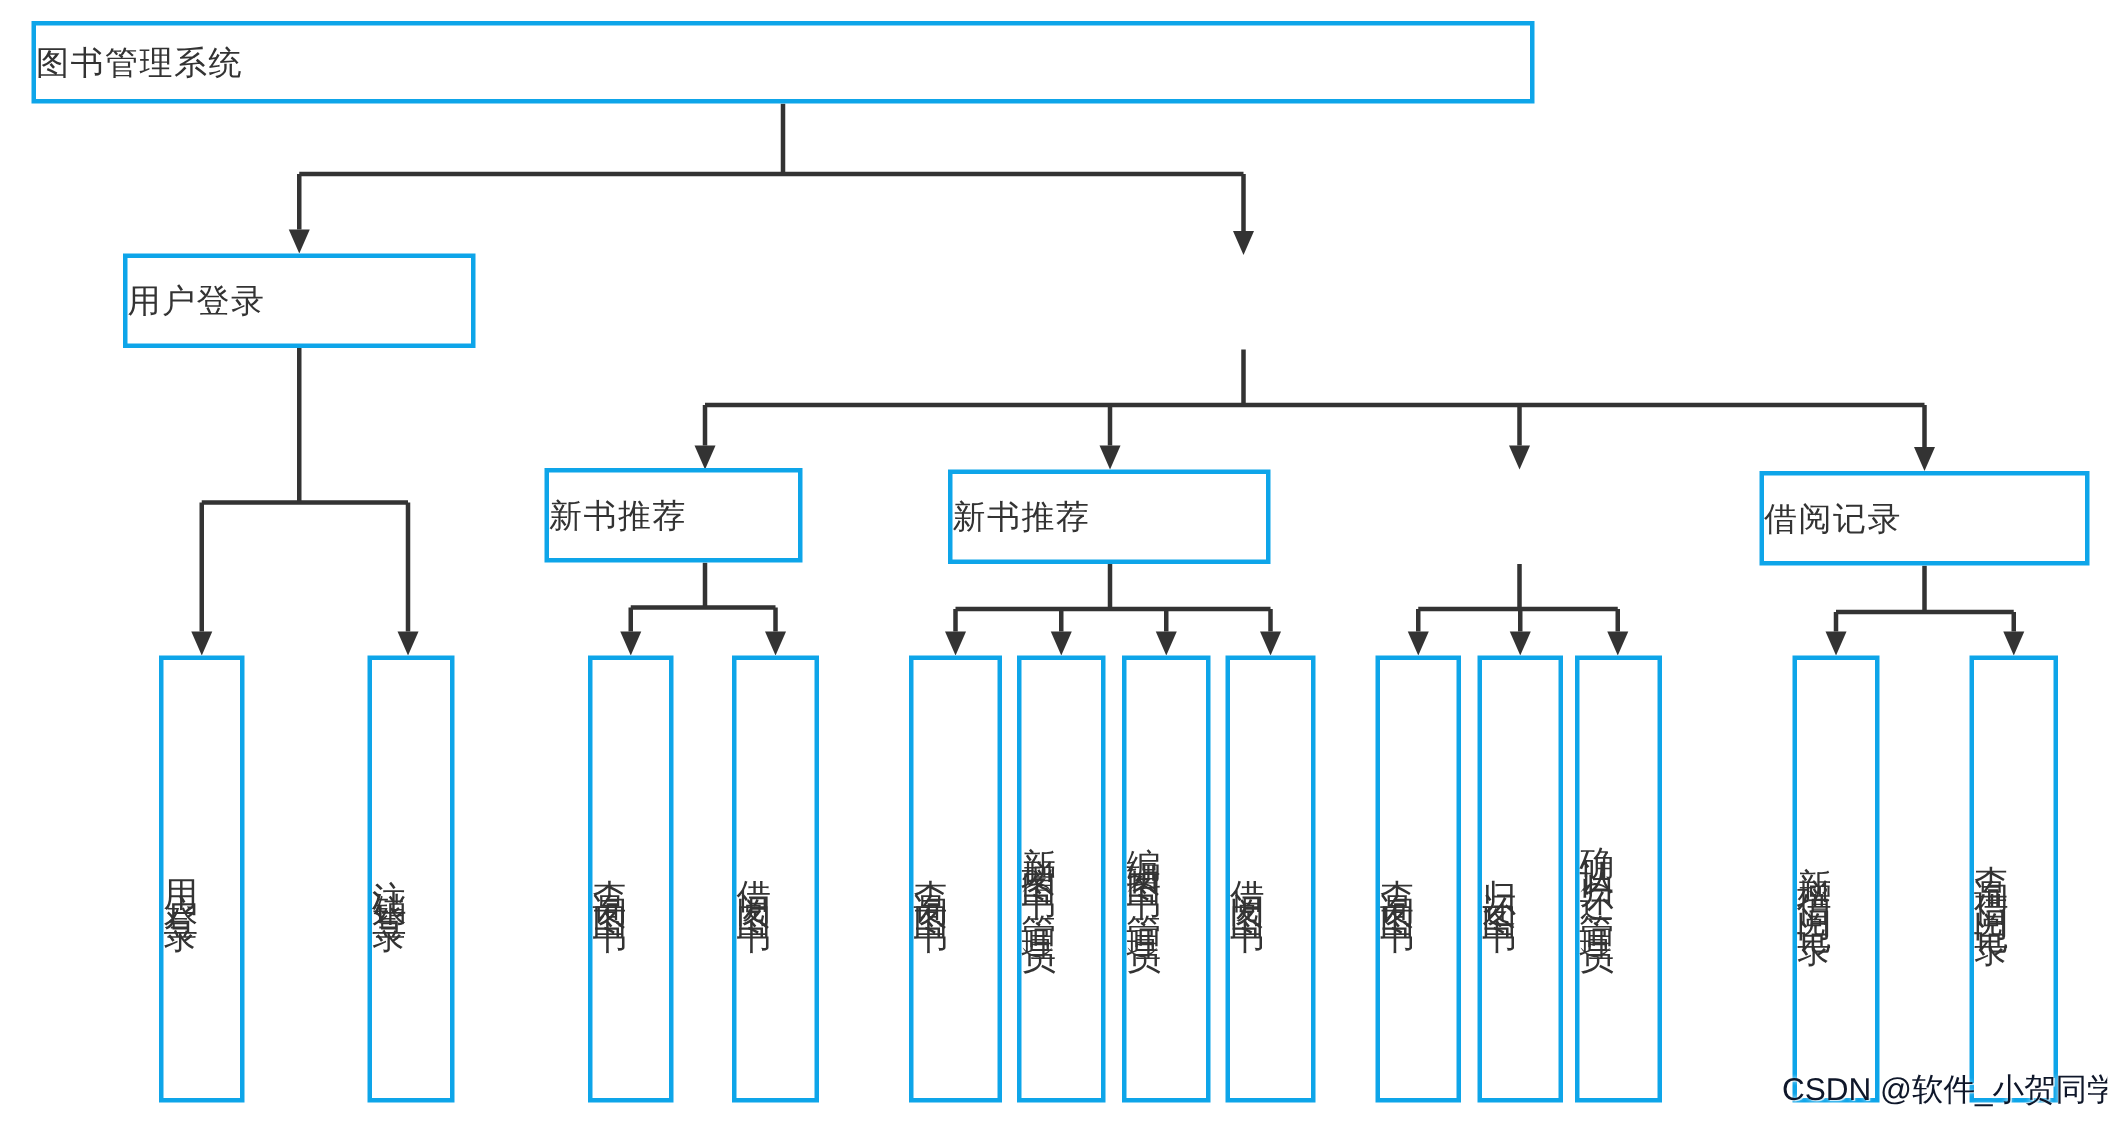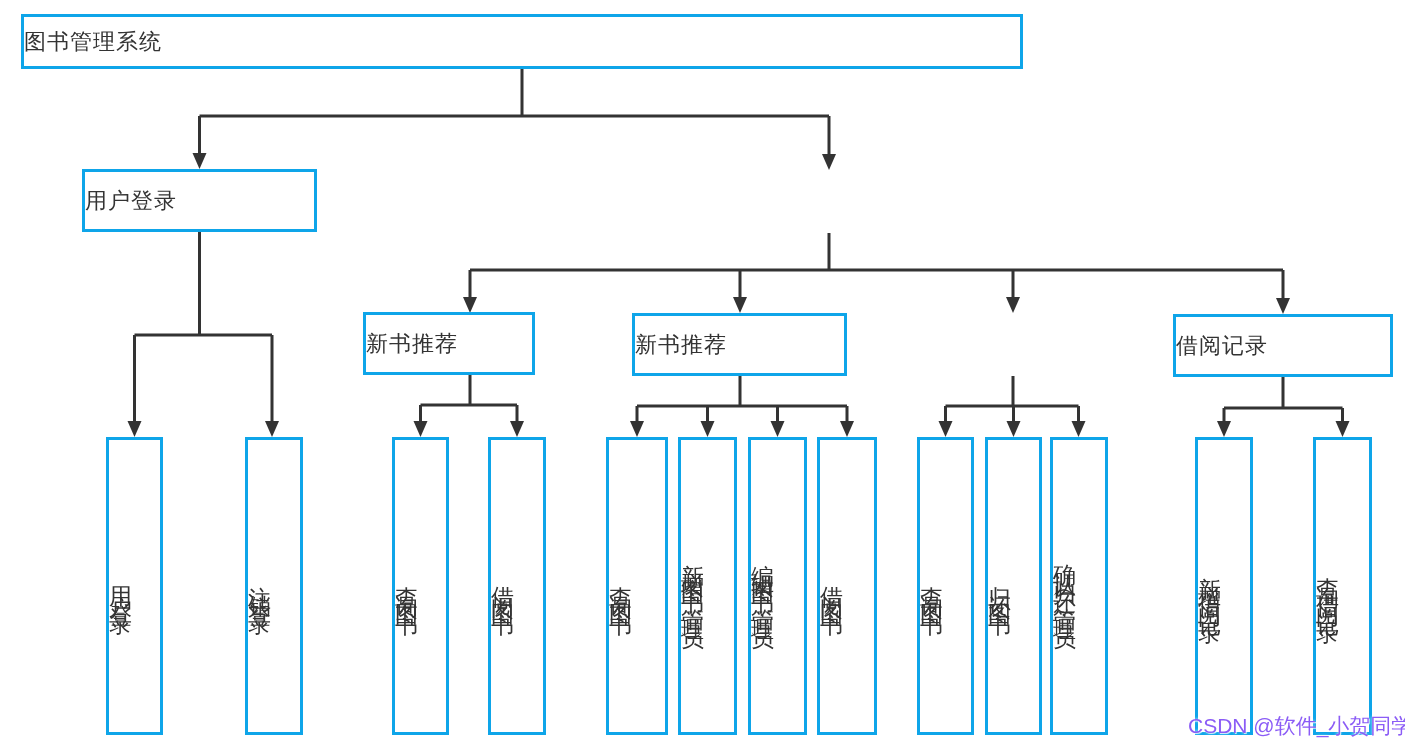--- a/index.html
+++ b/index.html
@@ -41,21 +41,21 @@
     font-size: 23px;
     letter-spacing: 9px;
     line-height: 1;
   }
   .watermark {
     position: absolute;
     left: 1188px;
     top: 712px;
     width: 215px;
     font-size: 21px;
-    color: #8b5cf6;
+    color: #0f172a;
     white-space: nowrap;
     text-shadow: 0 0 3px rgba(255,255,255,0.95), 1px 1px 0 rgba(255,255,255,0.7);
     z-index: 5;
   }
 </style>
 </head>
 <body>
 
 <div class="canvas">
 

